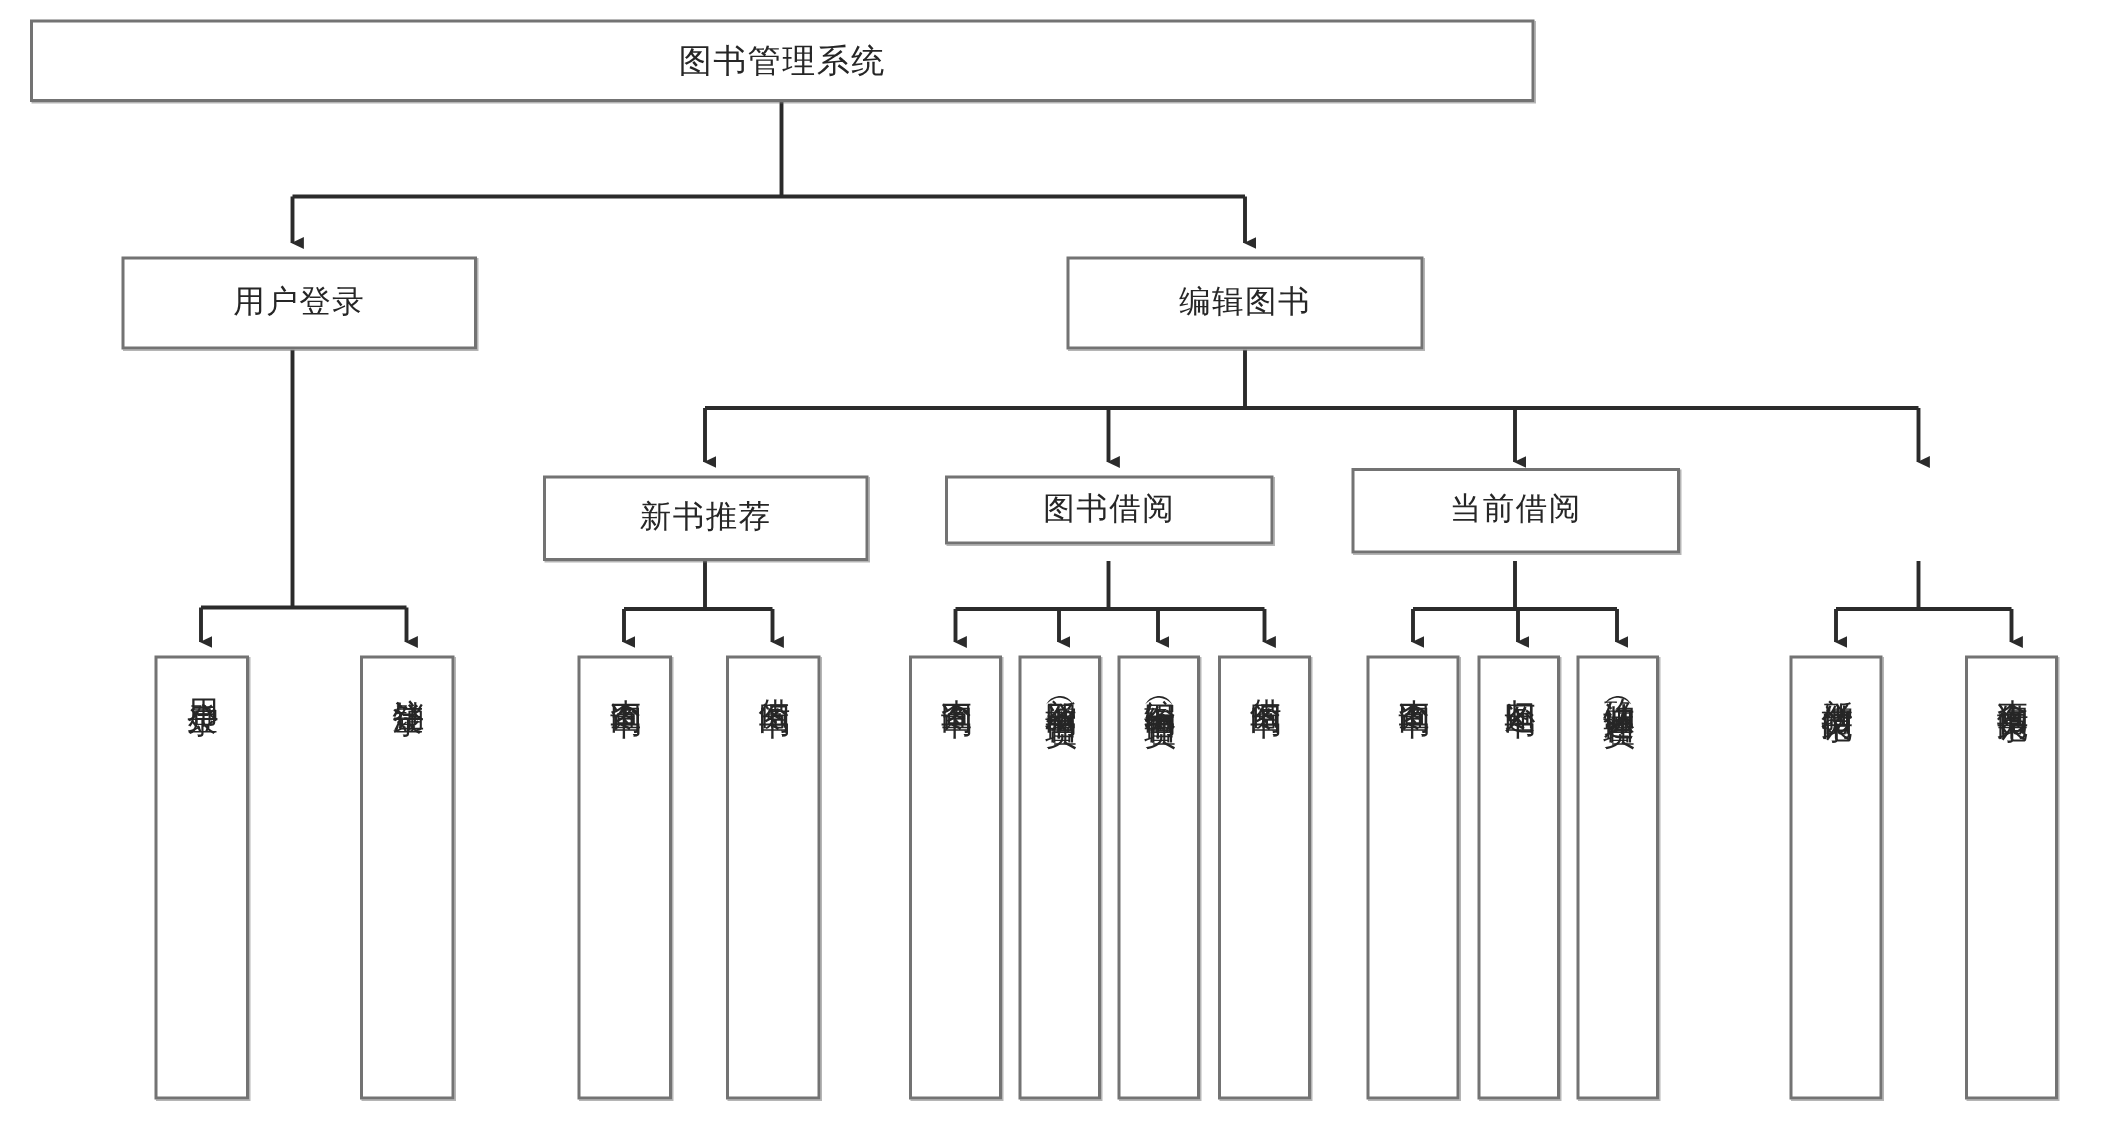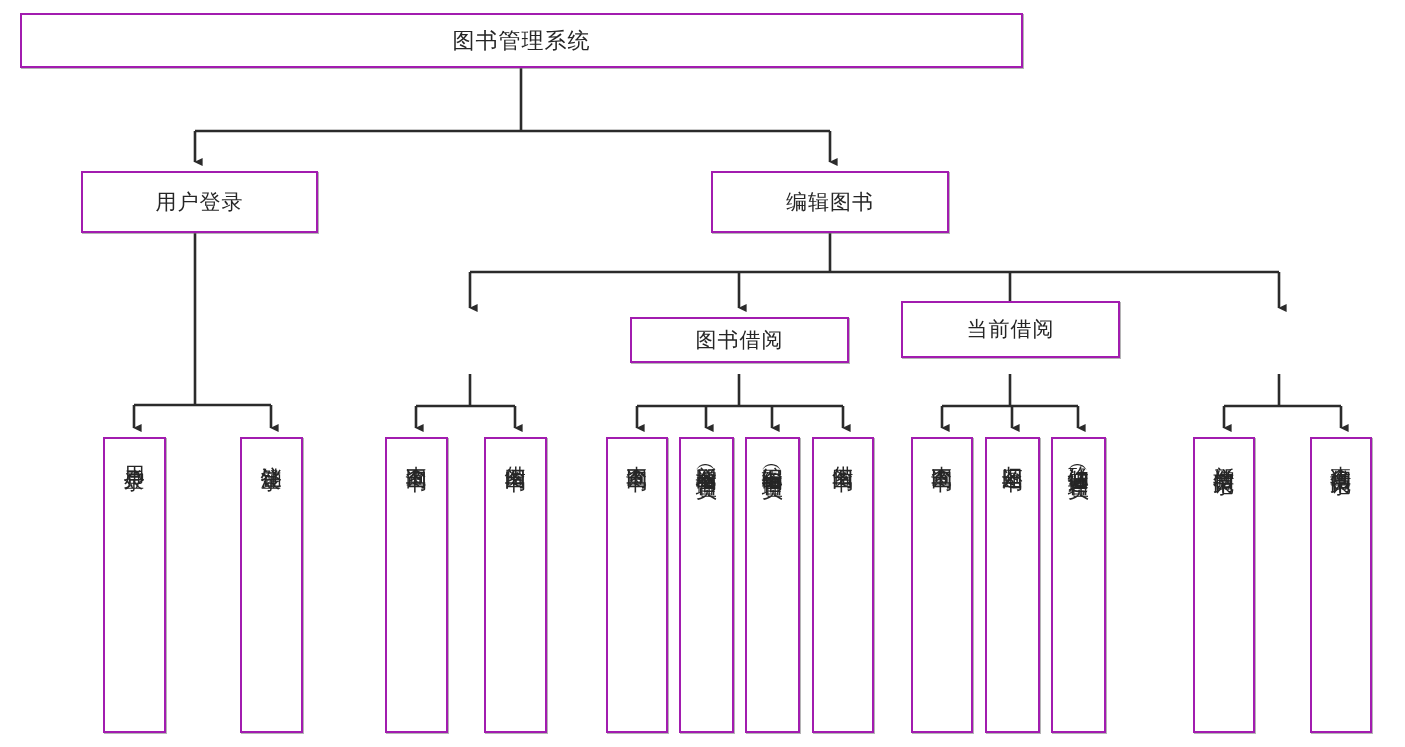--- a/index.html
+++ b/index.html
@@ -24,21 +24,21 @@
     left: 0;
     top: 0;
     width: 1405px;
     height: 747px;
     pointer-events: none;
   }
   .node {
     position: absolute;
     box-sizing: border-box;
     background: #ffffff;
-    border: 2px solid #a21caf;
+    border: 2px solid #737373;
     display: flex;
     align-items: center;
     justify-content: center;
     box-shadow: 1px 1px 0 rgba(120,120,120,0.55);
   }
   .node-label {
     font-size: 21px;
     line-height: 1.15;
     letter-spacing: 1px;
     color: #262626;
@@ -133,24 +133,27 @@
     <span class="node-label">图书管理系统</span>
   </div>
 
   <div class="node node-branch" style="left: 81px; top: 171px; width: 237px; height: 62px;">
     <span class="node-label">用户登录</span>
   </div>
   <div class="node node-branch" style="left: 711px; top: 171px; width: 238px; height: 62px;">
     <span class="node-label">编辑图书</span>
   </div>
 
+  <div class="node node-branch" style="left: 362px; top: 317px; width: 217px; height: 57px;">
+    <span class="node-label">新书推荐</span>
+  </div>
   <div class="node node-branch" style="left: 630px; top: 317px; width: 219px; height: 46px;">
     <span class="node-label">图书借阅</span>
   </div>
-  <div class="node node-branch" style="left: 901px; top: 301px; width: 219px; height: 57px;">
+  <div class="node node-branch" style="left: 901px; top: 312px; width: 219px; height: 57px;">
     <span class="node-label">当前借阅</span>
   </div>
 
   <div id="leaf-container">
       <div class="node node-leaf" style="left: 103px; top: 437px; width: 63px; height: 296px;">
         <span class="node-label">用户登录</span>
       </div>
       <div class="node node-leaf" style="left: 240px; top: 437px; width: 63px; height: 296px;">
         <span class="node-label">注销登录</span>
       </div>

